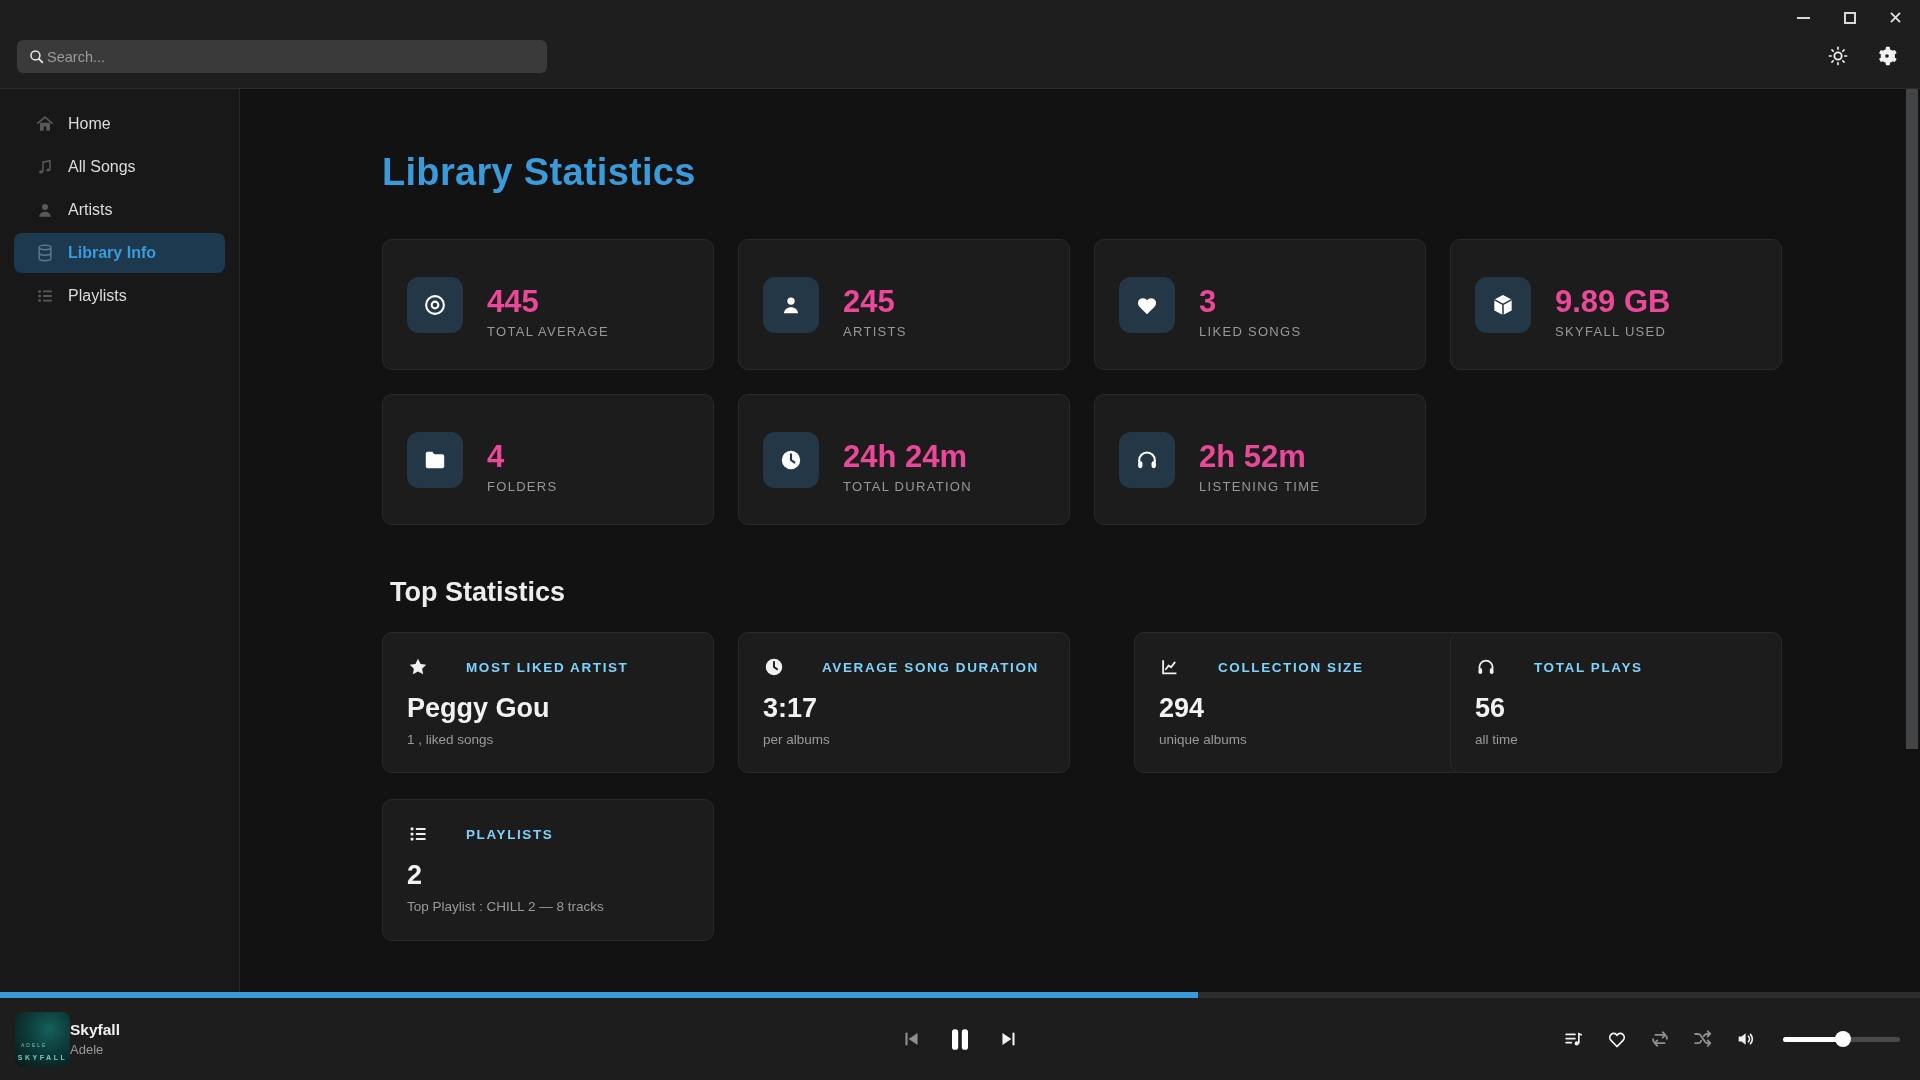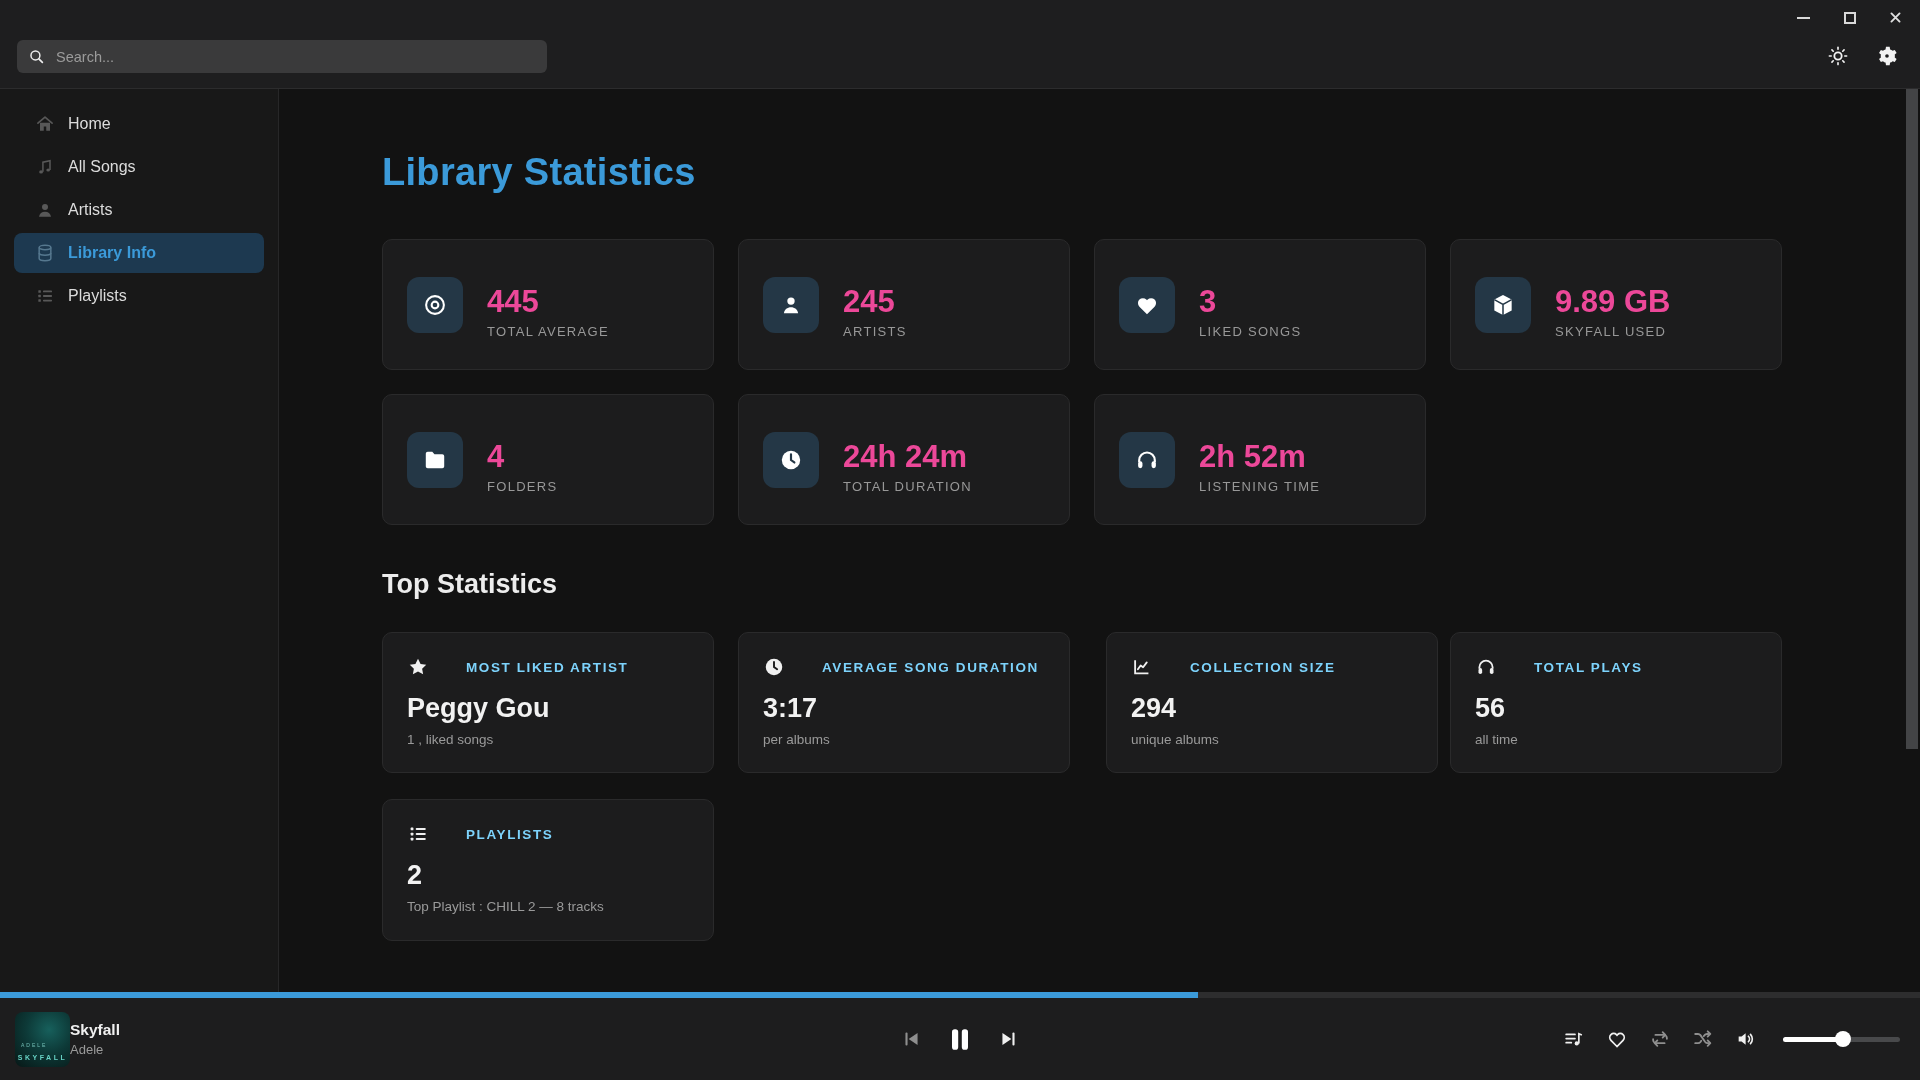--- a/index.html
+++ b/index.html
@@ -9,46 +9,46 @@
     background:#121212; font-family:"Liberation Sans", sans-serif;
     -webkit-font-smoothing:antialiased;
   }
   button { background:none; border:none; padding:0; margin:0; color:inherit; font:inherit; cursor:default; }
   svg { display:block; }
 
   
   #topbar { position:absolute; left:0; top:0; width:1920px; height:89px;
     background:var(--topbar-bg,#1e1e1f); border-bottom:1px solid #2c2c2d; z-index:5; }
   .search { position:absolute; left:17px; top:40px; width:530px; height:33px;
-    background:#3a3a3b; border-radius:6px; display:flex; align-items:center; padding:0 11px; gap:9px; }
+    background:#3a3a3b; border-radius:6px; display:flex; align-items:center; padding:0 11px; }
   .search svg { width:17px; height:17px; color:#ececec; flex:0 0 auto; }
   .search input { flex:1; background:transparent; border:none; outline:none; color:#dddddd; font-size:14.5px; }
   .search input::placeholder { color:#9b9b9b; }
   .win-controls { position:absolute; top:6px; right:13px; display:flex; gap:23px; }
   .win-btn { width:23px; height:23px; display:flex; align-items:center; justify-content:center; color:#dfdfdf; }
   .glyph-min { width:13px; height:2px; background:#d9d9d9; }
   .glyph-max { width:12px; height:12px; border:2px solid #d9d9d9; }
   .top-actions { position:absolute; top:44px; right:21px; display:flex; align-items:center; gap:25px; }
   .action-btn { width:24px; height:24px; display:flex; align-items:center; justify-content:center; color:#f2f2f2; }
 
   
-  #sidebar { position:absolute; left:0; top:89px; width:279px; height:903px;
+  #sidebar { position:absolute; left:0; top:89px; width:240px; height:903px;
     background:var(--sidebar-bg,#181818); border-right:1px solid #272728; padding-top:12px; z-index:2; }
   .side-item { height:40px; margin:3px 14px; border-radius:8px; display:flex; align-items:center;
     gap:13px; padding-left:21px; color:#dcdcdc; font-size:16px; }
   .side-item svg { width:20px; height:20px; color:#585858; flex:0 0 auto; }
   .side-item.active { background:#1d3950; color:var(--accent,#4aa3df); font-weight:700; }
   .side-item.active svg { color:#56788f; }
 
   
   #main { position:absolute; left:254px; top:89px; width:1666px; height:903px;
     background:var(--main-bg,#121212); z-index:1; }
   #page-title { position:absolute; left:128px; top:62px; margin:0; font-size:38px; font-weight:700;
     color:var(--accent,#3b9ad9); letter-spacing:.3px; }
-  #top-stats-title { position:absolute; left:128px; top:480px; margin:0; font-size:27px; font-weight:700; color:#ededed; }
+  #top-stats-title { position:absolute; left:128px; top:480px; margin:8px; font-size:27px; font-weight:700; color:#ededed; }
 
   .stat-card { position:absolute; width:332px; height:131px; background:var(--card-bg,#1c1c1d);
     border:1px solid #2a2a2b; border-radius:10px; display:flex; align-items:center; padding:0 24px; gap:24px; }
   .tile { width:56px; height:56px; border-radius:12px; background:var(--tile-bg,#243746);
     display:flex; align-items:center; justify-content:center; flex:0 0 auto; }
   .tile svg { width:26px; height:26px; color:#ffffff; }
   .stat-value { font-size:31px; font-weight:700; color:#ec4899; line-height:1.05;margin-top:16px; }
   .stat-label { font-size:13px; color:#989898; letter-spacing:1.3px; margin-top:6px; }
 
   .ts-card { position:absolute; width:332px; height:141px; background:var(--card-bg,#1c1c1d);
@@ -286,21 +286,21 @@
     <div class="ts-head">
       <svg viewBox="0 0 24 24">
           <circle cx="12" cy="12" r="9" fill="currentColor"></circle>
           <path d="M12 6.5V12l3.4 2.5" stroke="#1c1c1d" stroke-width="2.1" fill="none" stroke-linecap="round"></path>
         </svg>
       <span class="ts-label">AVERAGE SONG DURATION</span>
     </div>
     <div class="ts-value">3:17</div>
     <div class="ts-sub">per albums</div>
   </div>
-  <div class="ts-card" style="left:852px; top:543px">
+  <div class="ts-card" style="left:880px; top:543px">
     <div class="ts-head">
       <svg viewBox="0 0 24 24" fill="none" stroke="currentColor" stroke-width="2">
         <path d="M4.5 4.5V19H19"></path>
           <path d="m7.5 14.5 3-4.2 2.7 2 4-5.3" stroke-linecap="round" stroke-linejoin="round"></path>
       </svg>
       <span class="ts-label">COLLECTION SIZE</span>
     </div>
     <div class="ts-value">294</div>
     <div class="ts-sub">unique albums</div>
   </div>

